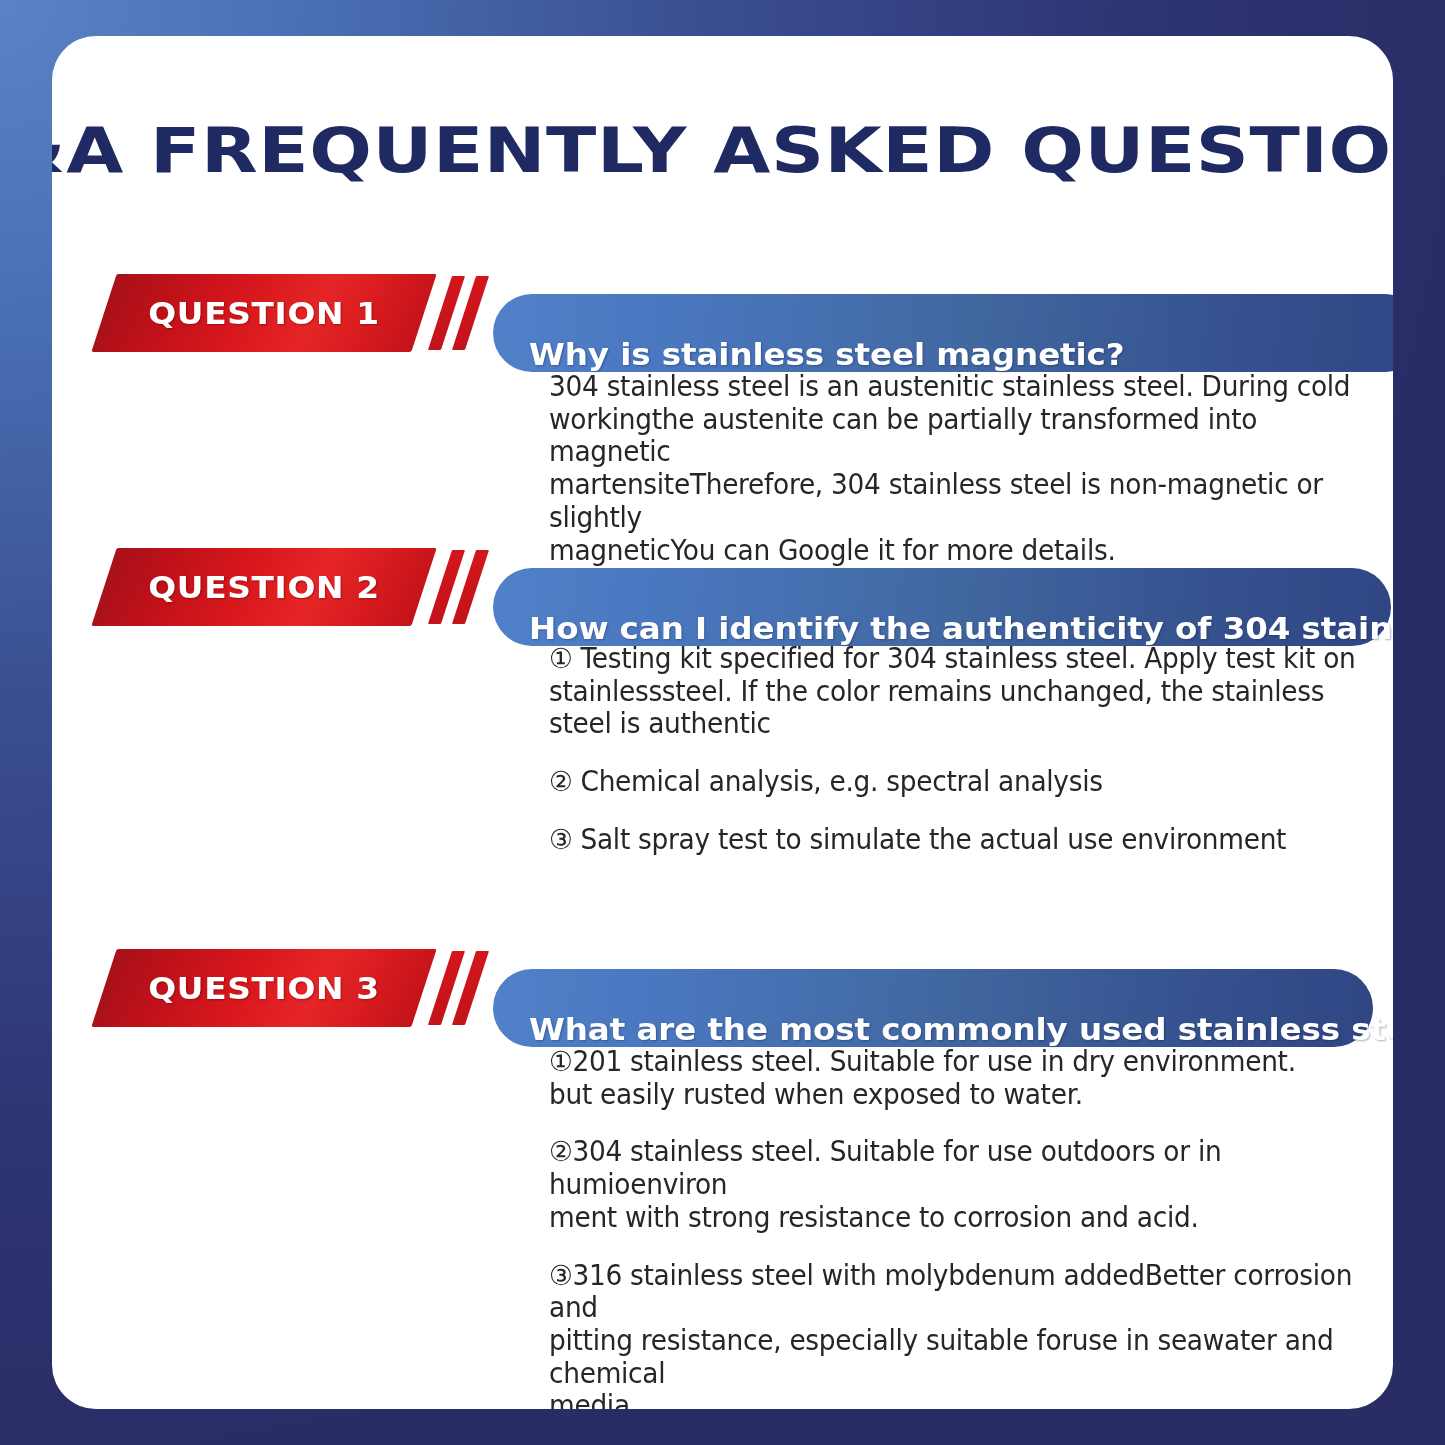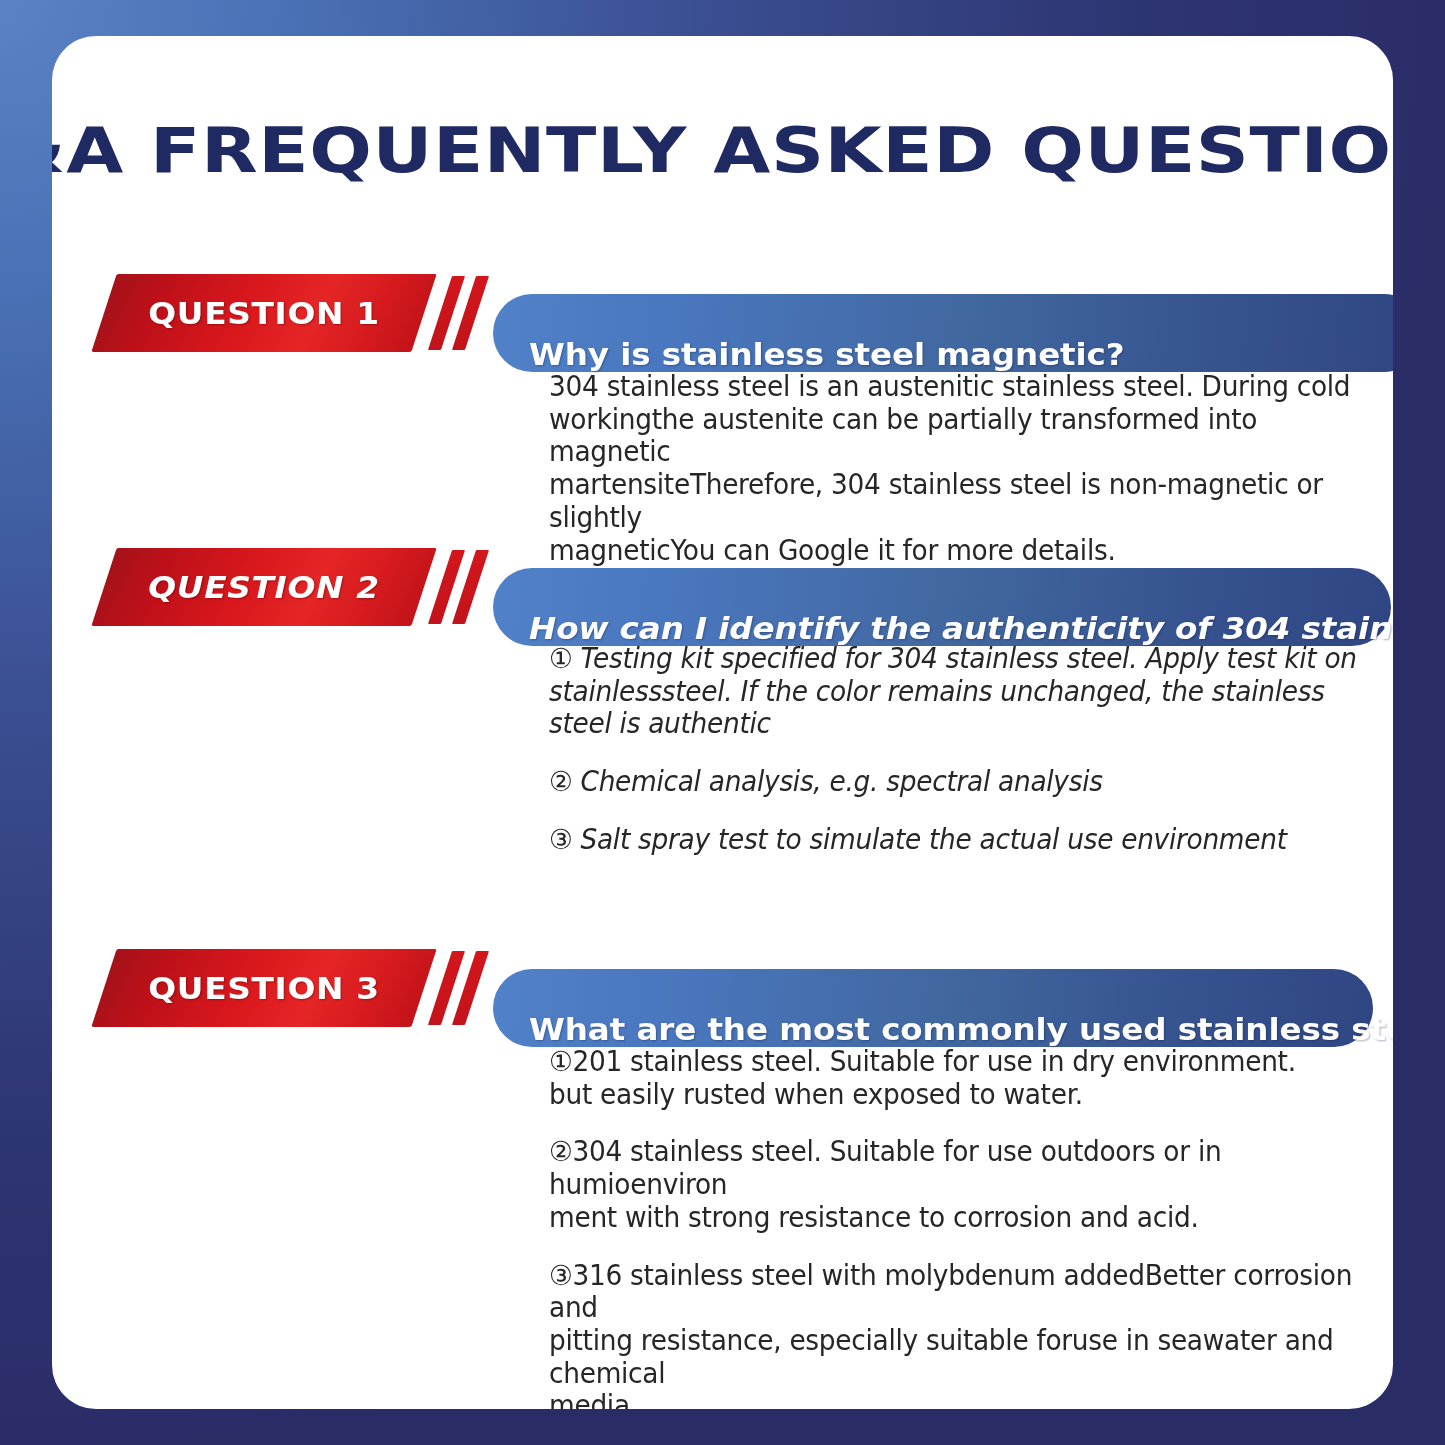--- a/index.html
+++ b/index.html
@@ -166,21 +166,21 @@
       </div>
     </div>
     <div class="answer" style="top:96px;">
       <p>304 stainless steel is an austenitic stainless steel. During cold
 workingthe austenite can be partially transformed into magnetic
 martensiteTherefore, 304 stainless steel is non-magnetic or slightly
 magneticYou can Google it for more details.</p>
     </div>
   </div>
 
-  <div class="qblock" style="top:512px;font-style:italic;">
+  <div class="qblock" style="top:512px;">
     <div class="banner-row">
       <div class="red-tag"></div>
       <div class="red-tag-label">QUESTION 2</div>
       <div class="slash s1"></div>
       <div class="slash s2"></div>
       <div class="blue-pill" style="width:898px;">
         <span class="blue-pill-label">How can I identify the authenticity of 304 stainless steel?</span>
       </div>
     </div>
     <div class="answer" style="top:94px;">

